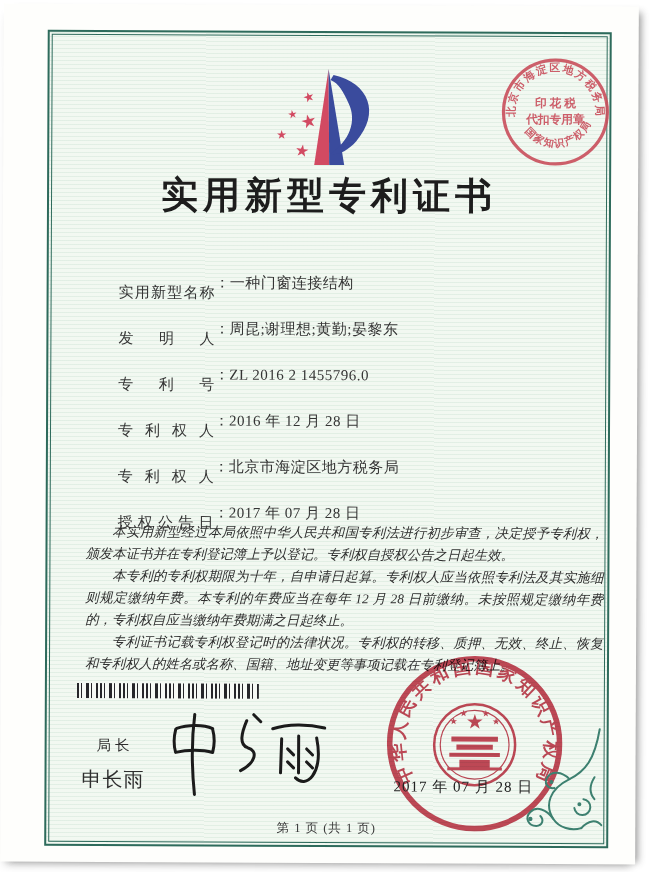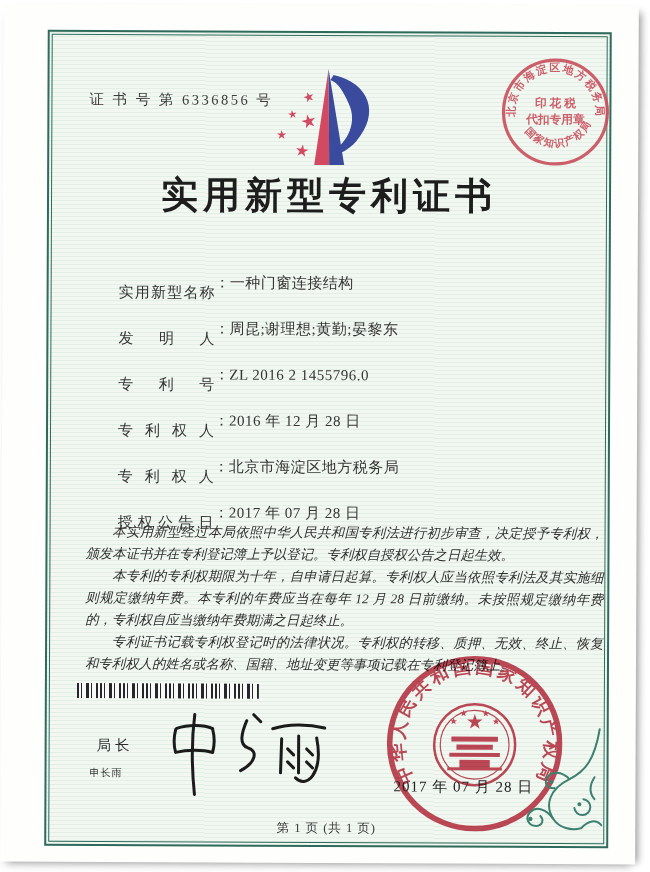--- a/index.html
+++ b/index.html
@@ -44,39 +44,38 @@
   }
   .paras p{margin:0;text-indent:2em;}
   .barcode{
     position:absolute;left:30px;top:651px;width:182px;height:15px;
     background:repeating-linear-gradient(90deg,
       #26262a 0 2px, #f6f9f5 2px 4px, #26262a 4px 5px, #f6f9f5 5px 9px,
       #26262a 9px 12px, #f6f9f5 12px 14px, #26262a 14px 15px, #f6f9f5 15px 19px,
       #26262a 19px 21px, #f6f9f5 21px 23px);
   }
   .director-title{position:absolute;left:50px;top:704px;font-size:14.5px;color:#2e2e2e;letter-spacing:4px;font-family:"Liberation Sans","DejaVu Sans",sans-serif;}
-  .director-name{position:absolute;left:43px;top:734px;font-size:10px;color:#2e2e2e;letter-spacing:1px;font-family:"Liberation Sans","DejaVu Sans",sans-serif;}
+  .director-name{position:absolute;left:35px;top:734px;font-size:20px;color:#2e2e2e;letter-spacing:1px;font-family:"Liberation Sans","DejaVu Sans",sans-serif;}
   .signature{position:absolute;left:108px;top:672px;width:190px;height:100px;}
   .office-seal{position:absolute;left:340px;top:622px;width:176px;height:176px;mix-blend-mode:multiply;opacity:.92;}
   .issue-date{position:absolute;left:347px;top:744px;font-size:15px;color:#222;letter-spacing:1px;white-space:pre;z-index:3;}
   .footer{
     position:absolute;left:0;bottom:8px;width:100%;text-align:center;
     font-size:12.5px;color:#3a3a3a;letter-spacing:1px;white-space:pre;
   }
   .flourish{position:absolute;right:3px;bottom:3px;width:104px;height:116px;}
   svg text{font-family:"Liberation Serif","DejaVu Serif",serif;}
 </style>
 </head>
 <body>
 
 <div class="page">
   <div class="frame">
     <div class="frame-inner"></div>
 
-    <div class="cert-no">证 书 号 第 6336856 号</div>
 
     <svg class="logo" viewBox="0 0 132 112">
       <polygon points="64,8 50,104 65,104" fill="#d24a62"></polygon>
       <polygon points="64,8 65,104 80,104" fill="#3a4b9d"></polygon>
       <path d="M69,14 C105,22 116,52 92,80 C83,90 74,94 66,93 C85,80 93,60 84,42 C79,31 74,22 66,19 Z" fill="#3a4b9d"></path>
       <text x="40" y="42" font-size="13" fill="#d24a62" transform="rotate(-18 40 42)">★</text>
       <text x="24" y="58" font-size="11" fill="#d24a62" transform="rotate(-10 24 58)">★</text>
       <text x="38" y="68" font-size="18" fill="#d24a62" transform="rotate(-14 38 68)">★</text>
       <text x="12" y="78" font-size="12" fill="#d24a62">★</text>
       <text x="30" y="94" font-size="16" fill="#d24a62" transform="rotate(8 30 94)">★</text>

